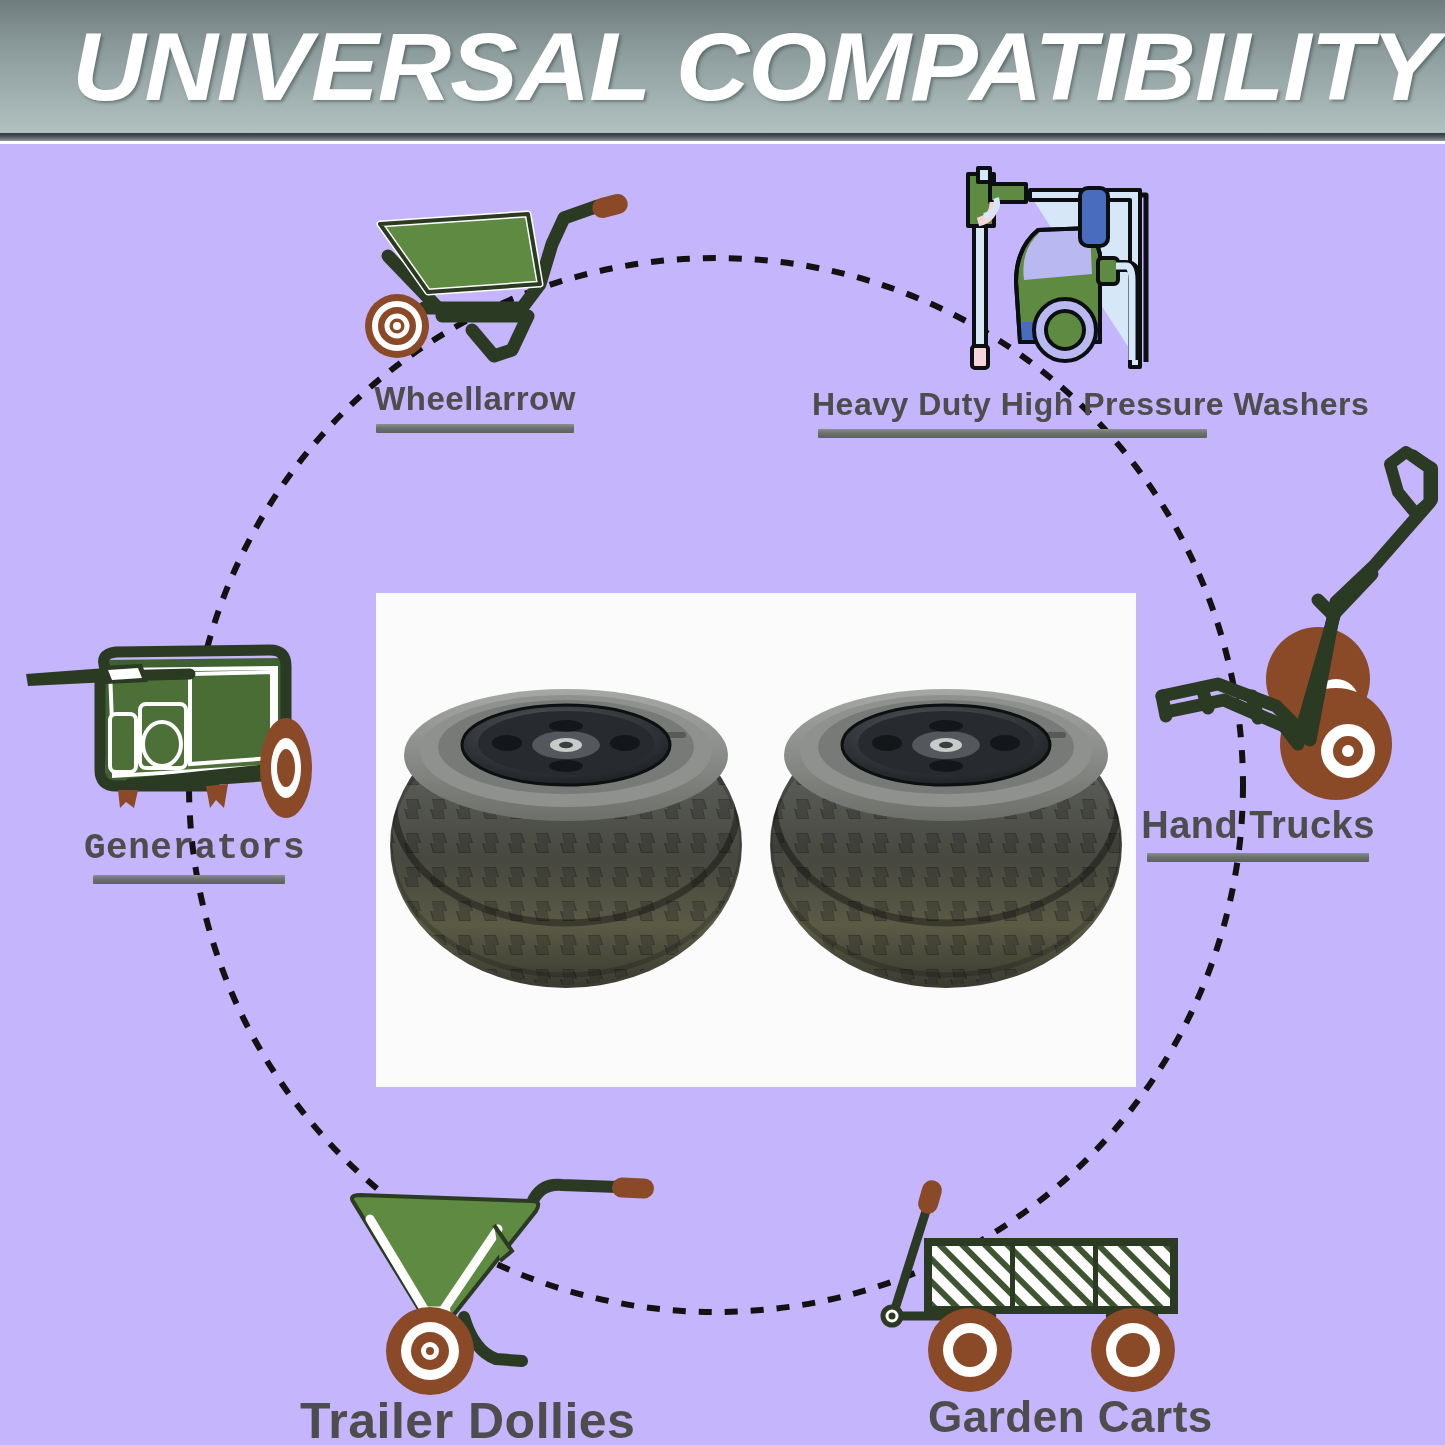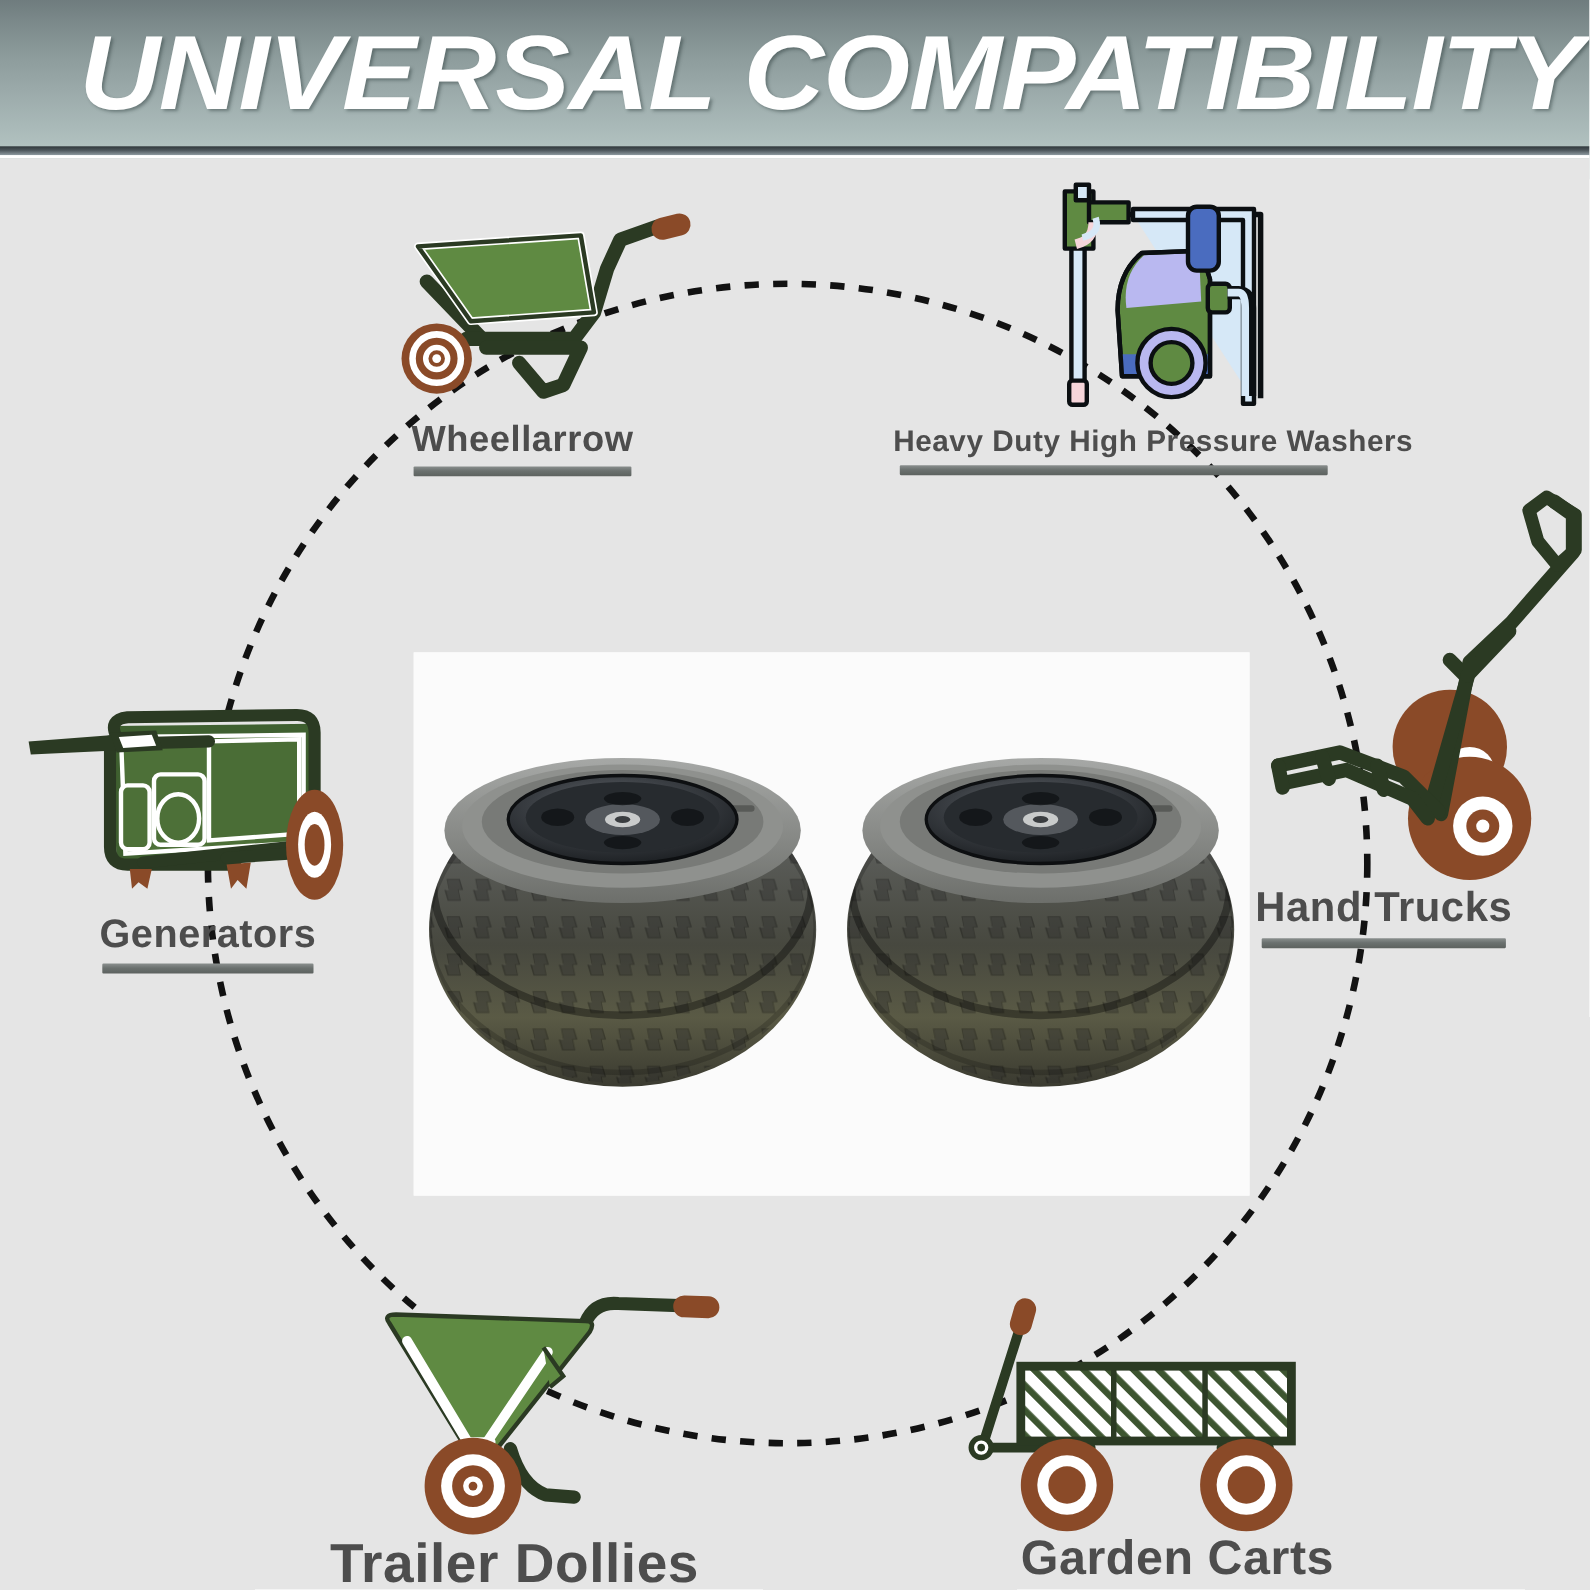--- a/index.html
+++ b/index.html
@@ -35,21 +35,21 @@
     background:linear-gradient(to bottom,#30383c 0%,#4c565b 45%,#8e9aa0 100%);
   }
   #banner-rule-b{
     position:absolute; left:0; top:141px; width:1445px; height:3px;
     background:#ffffff;
   }
 
   
   #stage{
     position:absolute; left:0; top:144px; width:1445px; height:1301px;
-    background:#e5e5e5;
+    background:#c4b5fd;
   }
 
   
   #dashed-ring{
     position:absolute; left:0; top:0; width:1445px; height:1301px;
     pointer-events:none;
   }
 
   
   #product-photo{
@@ -247,21 +247,21 @@
 
         <path d="M166,104 L176,104 Q186,104 186,118 L186,198" fill="none" stroke="#0b0f12" stroke-width="12"></path>
         <path d="M166,104 L176,104 Q182,104 182,118 L182,198" fill="none" stroke="#d6e8f7" stroke-width="7"></path>
 
         <circle cx="115" cy="168" r="31" fill="#b9b8f0"></circle>
         <circle cx="115" cy="168" r="19" fill="#5f8a42"></circle>
       </g>
     </svg>
   </div>
   <div class="node-label" style="left:812px; top:242px; width:400px;">
-    <span class="txt" style="font-size:27px;">Heavy Duty High Pressure Washers</span>
+    <span class="txt" style="font-size:32px;">Heavy Duty High Pressure Washers</span>
     <span class="bar" style="width:389px;"></span>
   </div>
 
   <div class="icon-wrap" style="left:14px; top:496px; width:312px; height:188px;">
     <svg viewBox="0 0 312 188">
 
       <path d="M88,20 L270,18 L270,134 L92,146 Z" fill="#3f6030"></path>
       <path d="M96,30 L262,28 L262,126 L100,136 Z" fill="#4d7038" stroke="#ffffff" stroke-width="4"></path>
       <path d="M176,34 L258,32 L258,118 L176,124 Z" fill="#4a6d36" stroke="#ffffff" stroke-width="4"></path>
 
@@ -284,21 +284,21 @@
       <g>
         <ellipse cx="272" cy="128" rx="26" ry="50" fill="#8a4a28"></ellipse>
         <ellipse cx="272" cy="128" rx="15" ry="30" fill="#ffffff"></ellipse>
         <ellipse cx="272" cy="128" rx="9" ry="19" fill="#8a4a28"></ellipse>
       </g>
 
       <path d="M104,150 L124,150 L120,168 L112,162 L106,168 Z" fill="#8a4a28"></path>
       <path d="M192,146 L214,144 L210,168 L202,160 L196,168 Z" fill="#8a4a28"></path>
     </svg>
   </div>
-  <div class="node-label" style="left:84px; top:684px; width:210px;">
+  <div class="node-label" style="left:84px; top:684px; width:210px;font-family:Liberation Mono, monospace;">
     <span class="txt" style="font-size:36px;">Generators</span>
     <span class="bar" style="width:192px;"></span>
   </div>
 
   <div class="icon-wrap" style="left:1158px; top:300px; width:282px; height:350px;">
     <svg viewBox="0 0 282 350">
 
       <g>
         <circle cx="160" cy="235" r="52" fill="#8a4a28"></circle>
         <circle cx="178" cy="258" r="23" fill="#ffffff"></circle>

